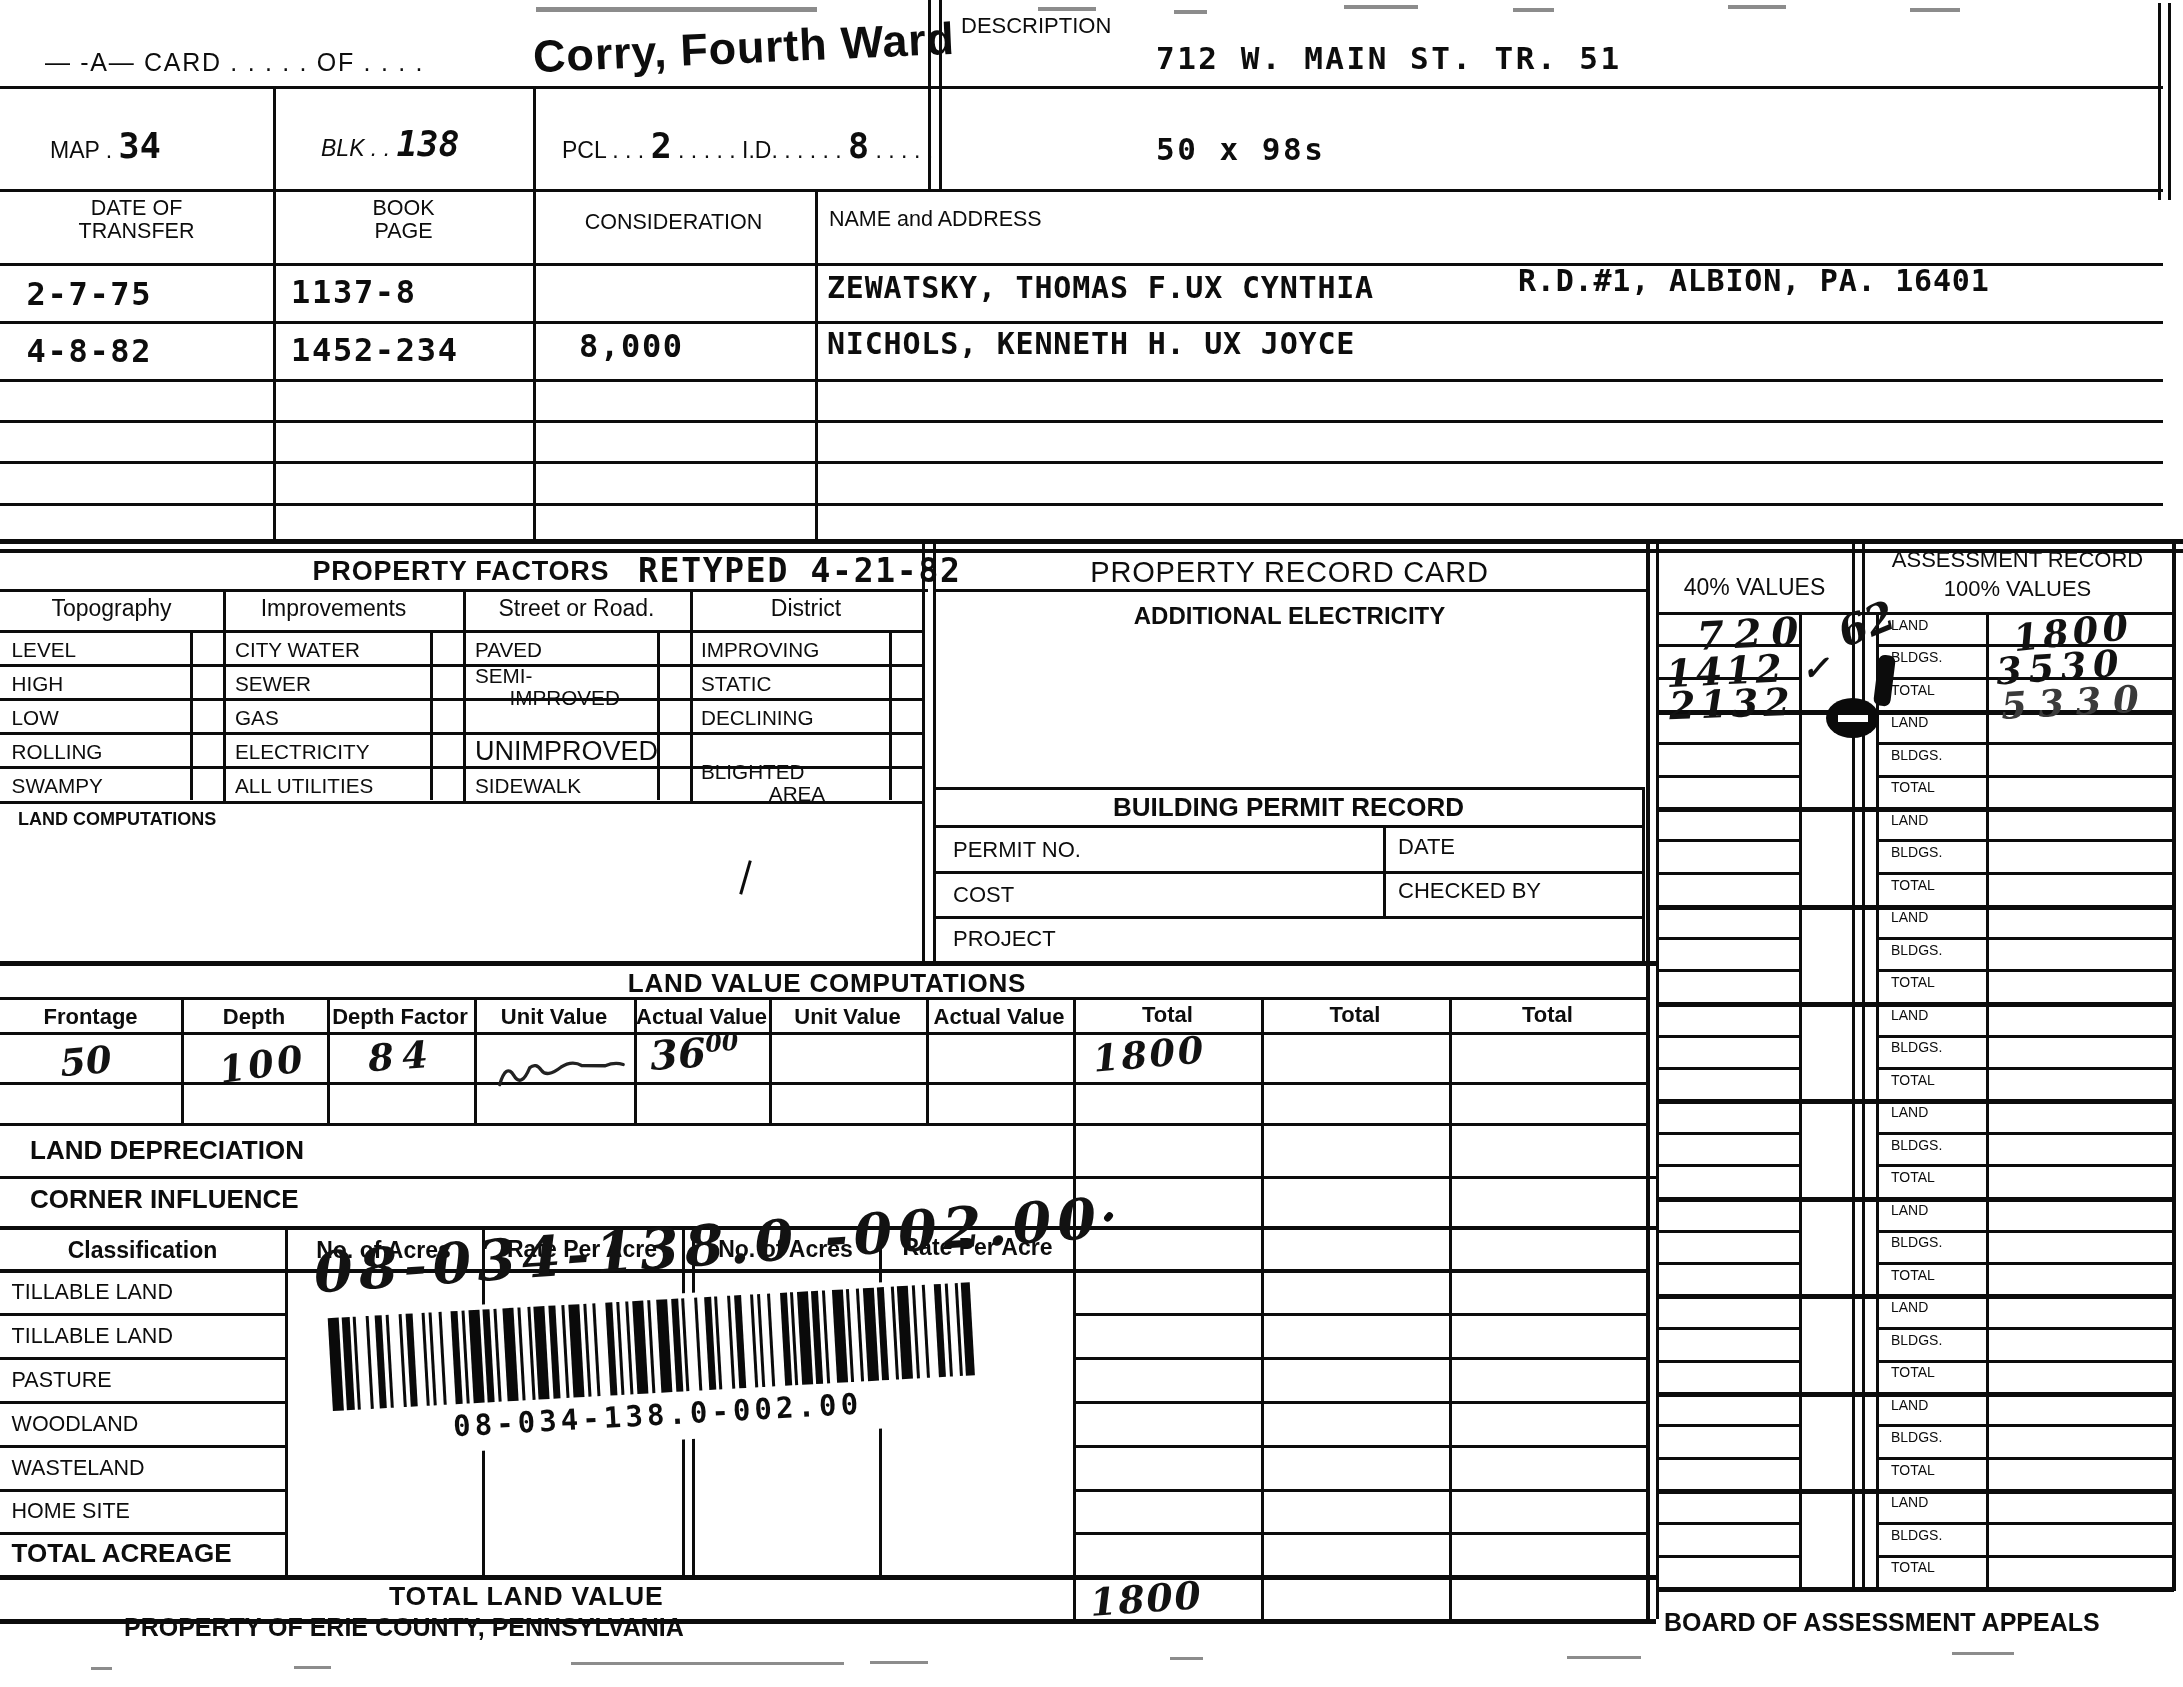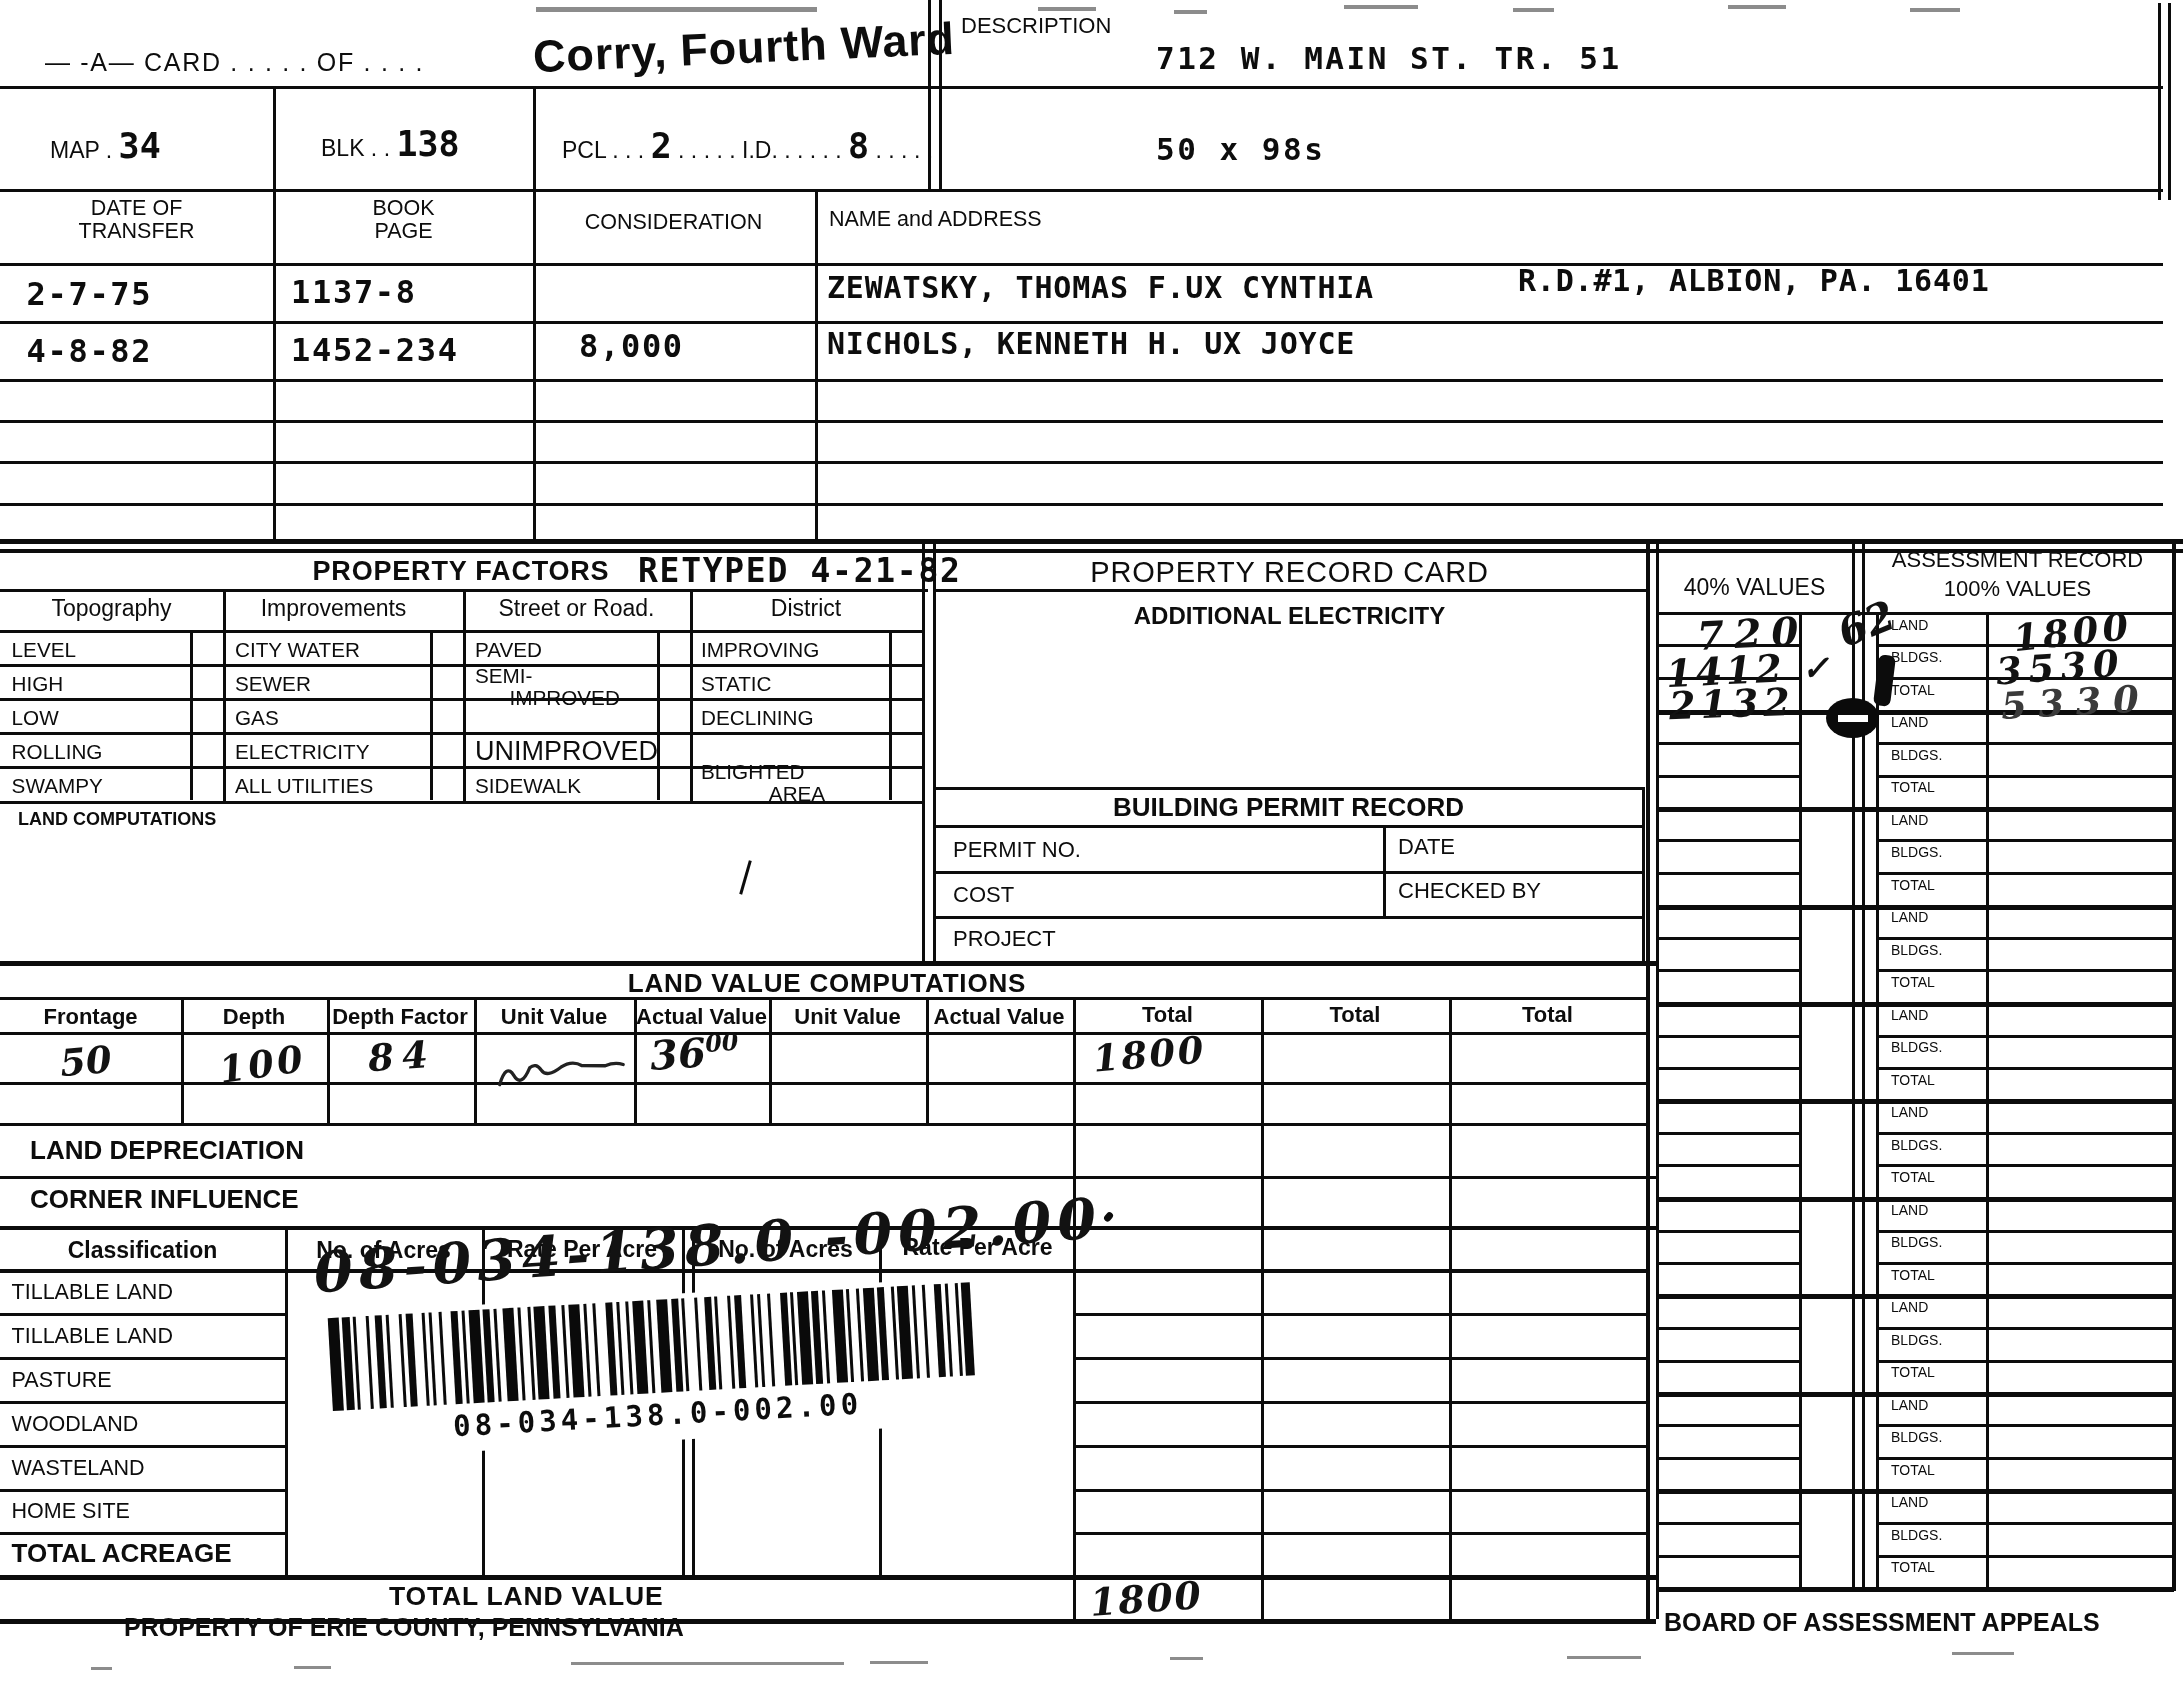--- a/index.html
+++ b/index.html
@@ -142,21 +142,21 @@
   <div class="lbl sans" style="left:45px;top:48px;font-size:25px;letter-spacing:1.7px;">—  -A— CARD . . . . . OF . . . .</div>
   <div class="lbl sans b" style="left:533px;top:21.5px;font-size:45px;transform:rotate(-2.5deg);letter-spacing:0.8px;">Corry, Fourth Ward</div>
   <div class="lbl sans" style="left:961px;top:13.2px;font-size:22px;">DESCRIPTION</div>
   <div class="lbl mono" style="left:1156px;top:40px;font-size:31px;letter-spacing:2.5px;">712 W. MAIN ST.   TR. 51</div>
   <div class="lbl mono" style="left:1156px;top:131px;font-size:31px;letter-spacing:2.5px;">50 x 98s</div>
 
   <div class="lbl" style="left:50px;top:126px;font-size:23px;">
     <span class="sans">MAP .</span>
     <span class="mono" style="font-size:35px;">34</span>
   </div>
-  <div class="lbl" style="left:321px;top:124px;font-size:23px;">
+  <div class="lbl" style="left:321px;top:124px;font-size:23px;font-style:italic;">
     <span class="sans">BLK . .</span>
     <span class="mono" style="font-size:35px;">138</span>
   </div>
   <div class="lbl" style="left:562px;top:126px;font-size:23px;">
     <span class="sans">PCL . . .</span>
     <span class="mono" style="font-size:35px;">2</span>
     <span class="sans">. . . . .  I.D. . . . . .</span>
     <span class="mono" style="font-size:35px;">8</span>
     <span class="sans">. . . . .</span>
   </div>

